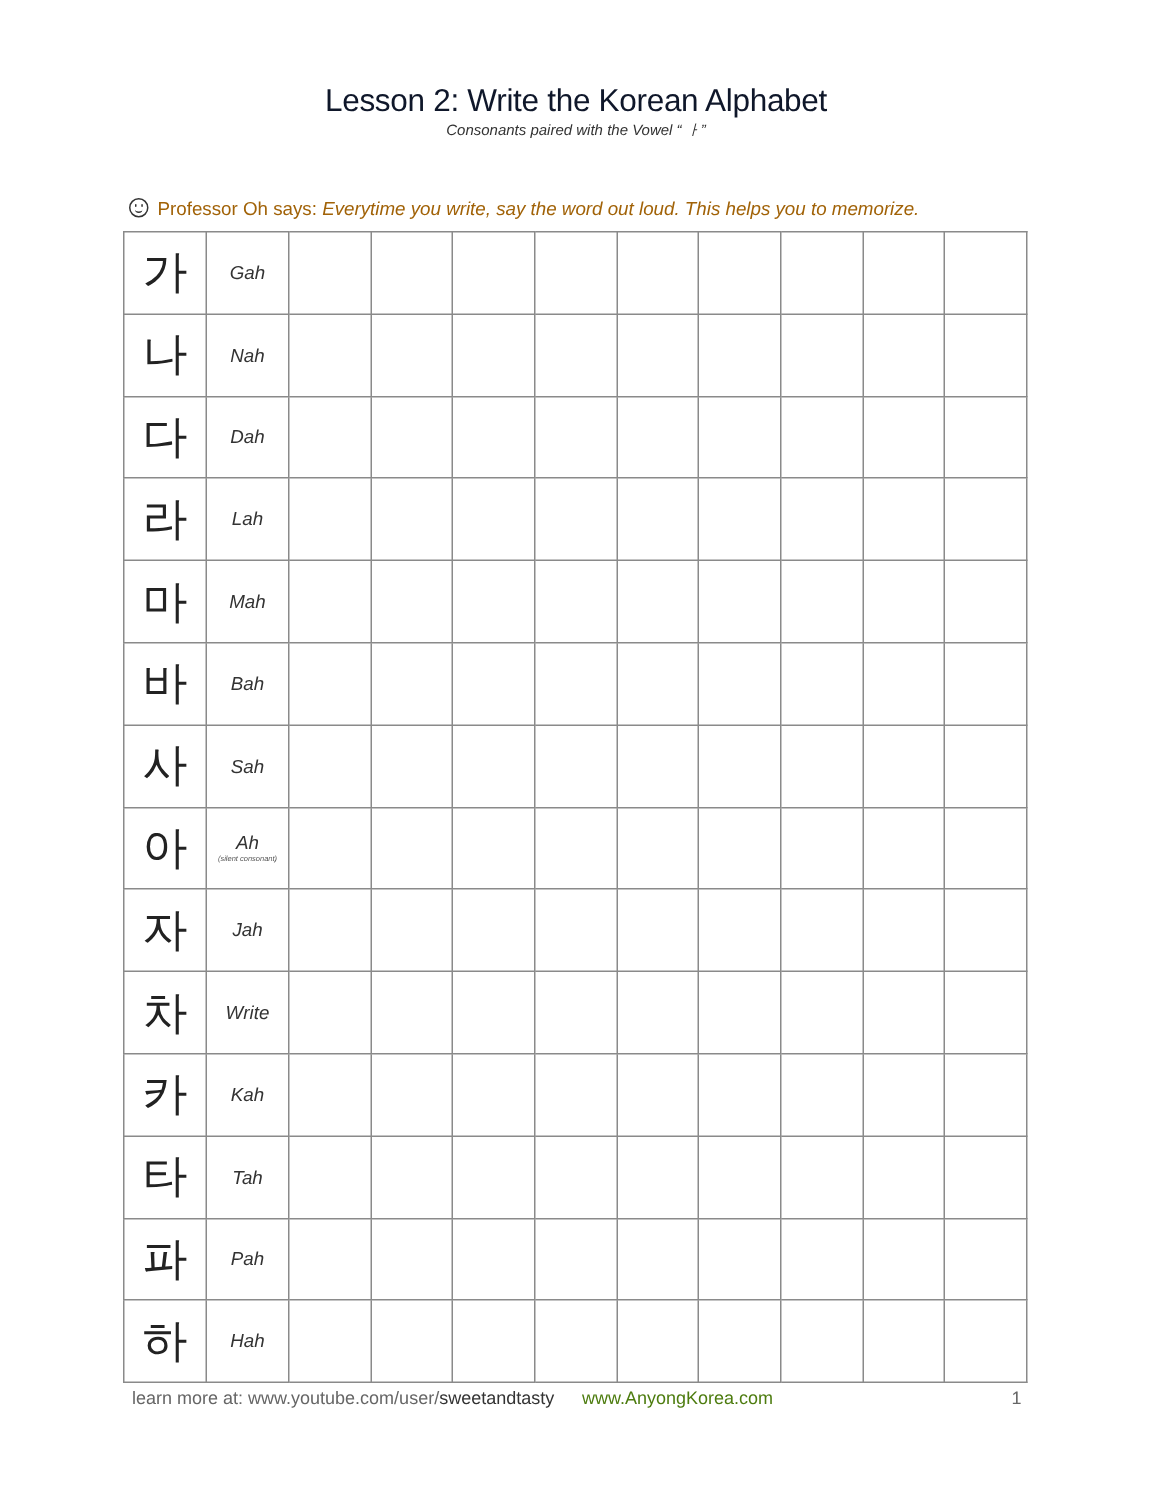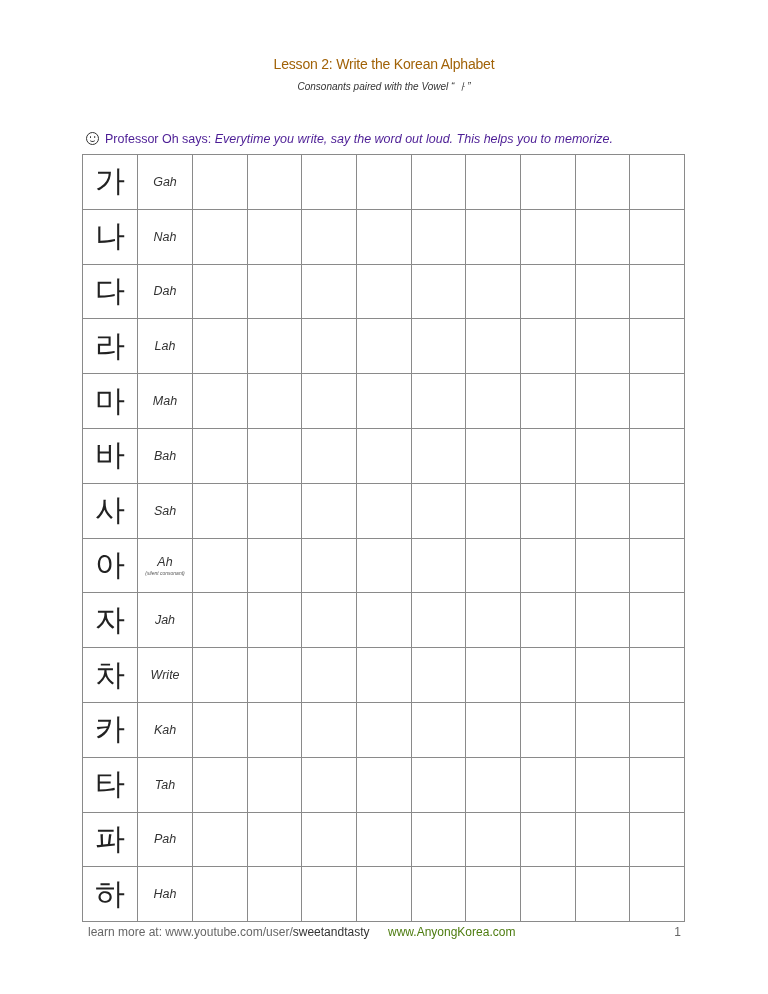--- a/index.html
+++ b/index.html
@@ -1,22 +1,22 @@
 <!DOCTYPE html>
 <html><head>
 <meta charset="utf-8">
 <style>
   html, body { margin:0; padding:0; background:#ffffff; }
   body { width:768px; height:994px; position:relative; overflow:hidden;
          font-family:"Liberation Sans", "DejaVu Sans", sans-serif; color:#333; }
   .title { position:absolute; top:56px; left:0; width:768px; text-align:center;
-           font-size:14px; color:#a16207; letter-spacing:-0.2px; }
+           font-size:21px; color:#0f172a; letter-spacing:-0.2px; }
   .subtitle { position:absolute; top:80px; left:0; width:768px; text-align:center;
               font-size:10px; font-style:italic; color:#333; }
-  .tip { position:absolute; top:132px; left:86px; font-size:12.5px; color:#4c1d95; white-space:nowrap; }
+  .tip { position:absolute; top:132px; left:86px; font-size:12.5px; color:#a16207; white-space:nowrap; }
   .tip .smile { display:inline-block; width:13px; height:13px; border:1.4px solid #333; border-radius:50%;
                 position:relative; vertical-align:-2px; margin-right:6px; box-sizing:border-box; }
   .tip .smile::before { content:""; position:absolute; left:2.5px; top:3px; width:1.8px; height:1.8px; background:#333; border-radius:50%;
                         box-shadow:4.2px 0 0 #333; }
   .tip .smile::after { content:""; position:absolute; left:2.5px; top:5px; width:5px; height:3px; border-bottom:1.3px solid #333; border-radius:0 0 4px 4px; }
   .tip em { font-style:italic; }
   .grid { position:absolute; left:82px; top:154px; width:603px; height:768px;
           border-collapse:collapse; table-layout:fixed; }
   .grid td { border:1.2px solid #8a8a8a; height:53.8px; padding:0; text-align:center; vertical-align:middle; }
   .grid td.char { width:54px; font-family:"DejaVu Sans", sans-serif; font-size:30px; color:#222; font-weight:300; }

